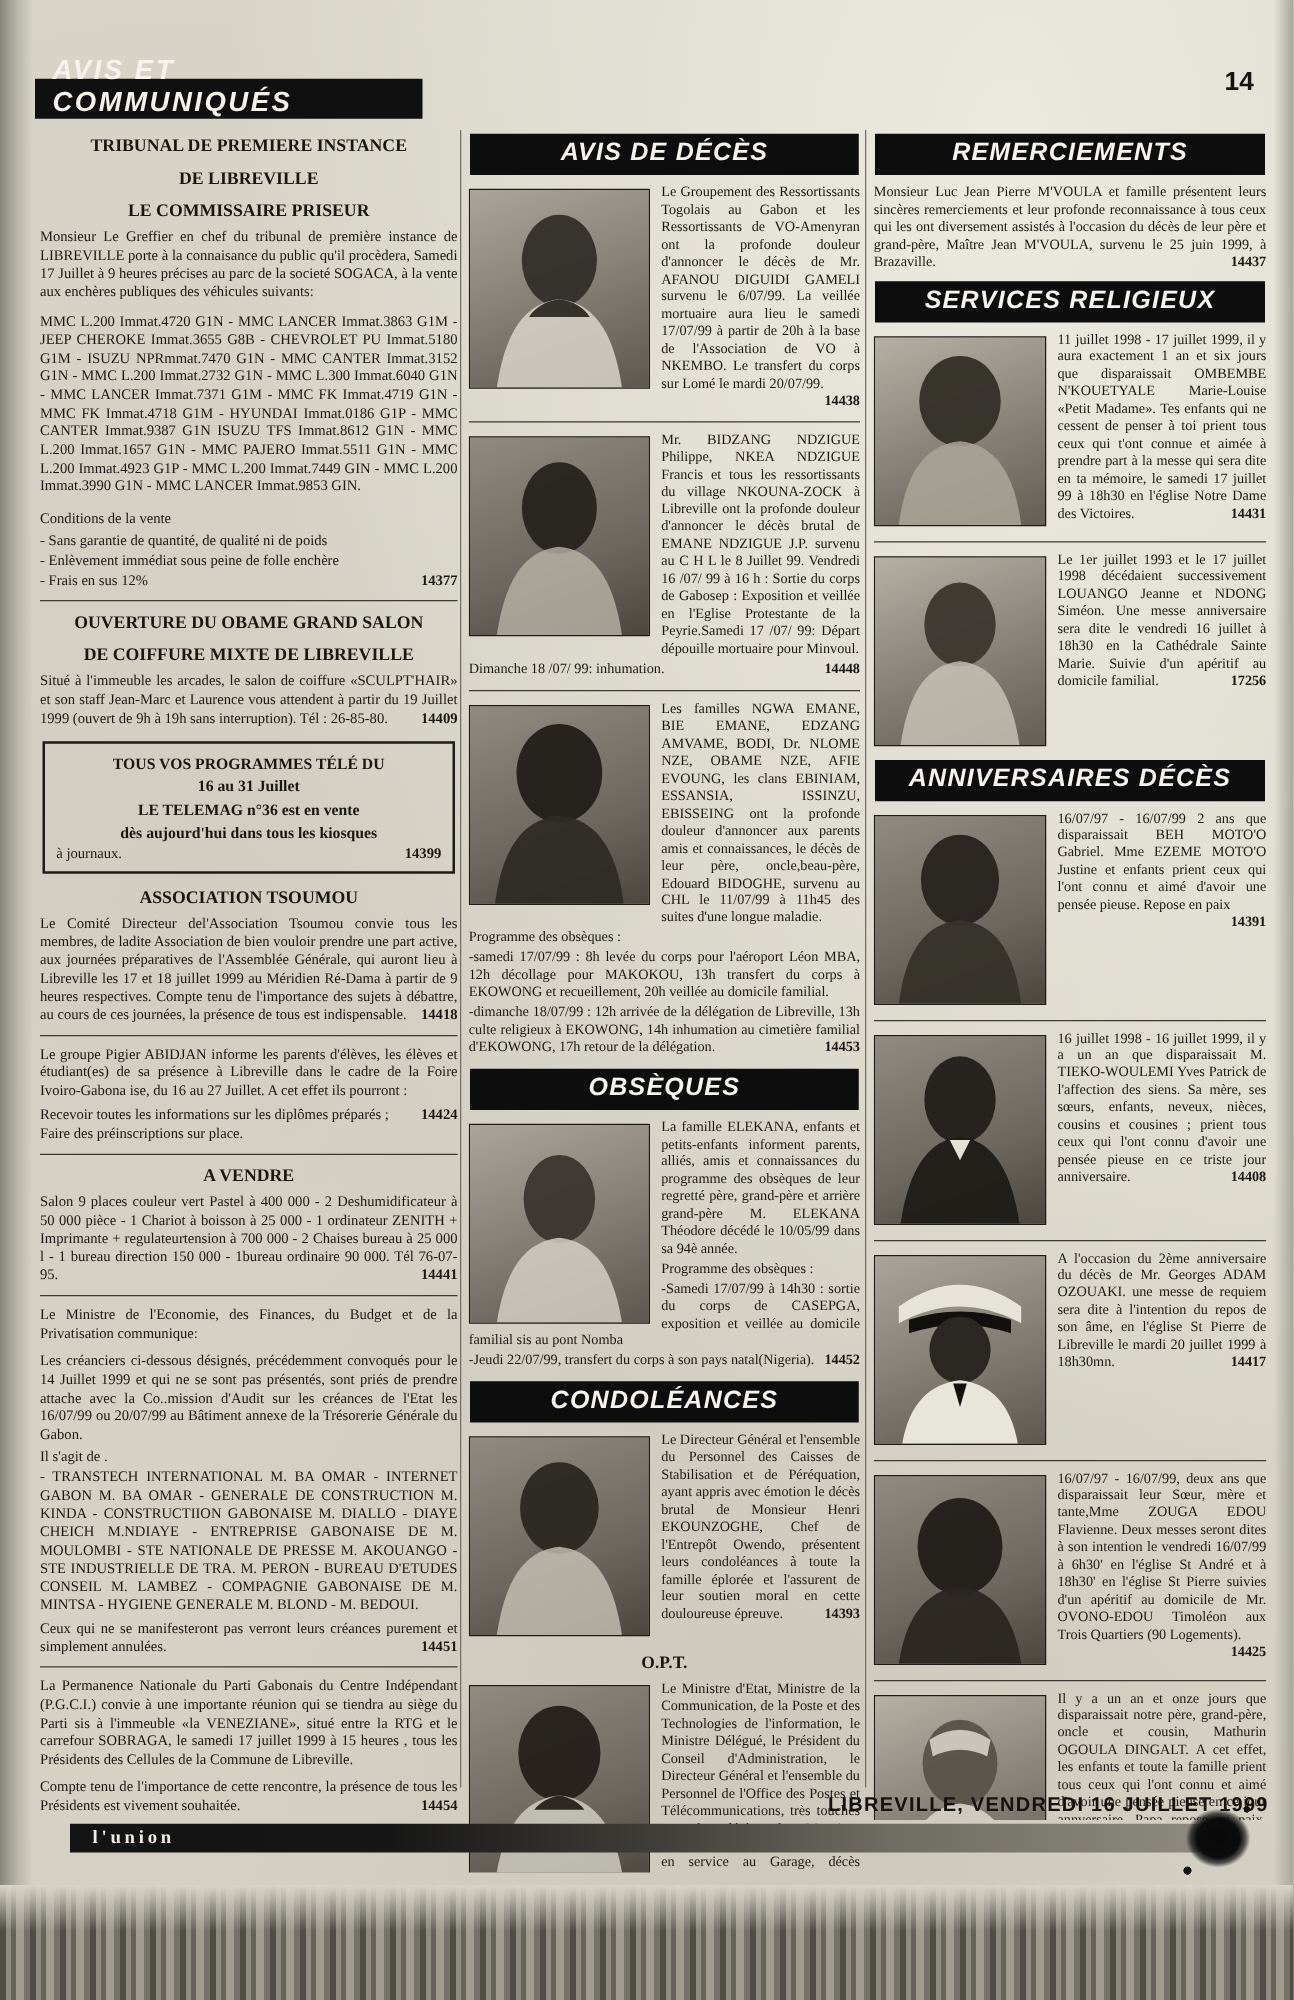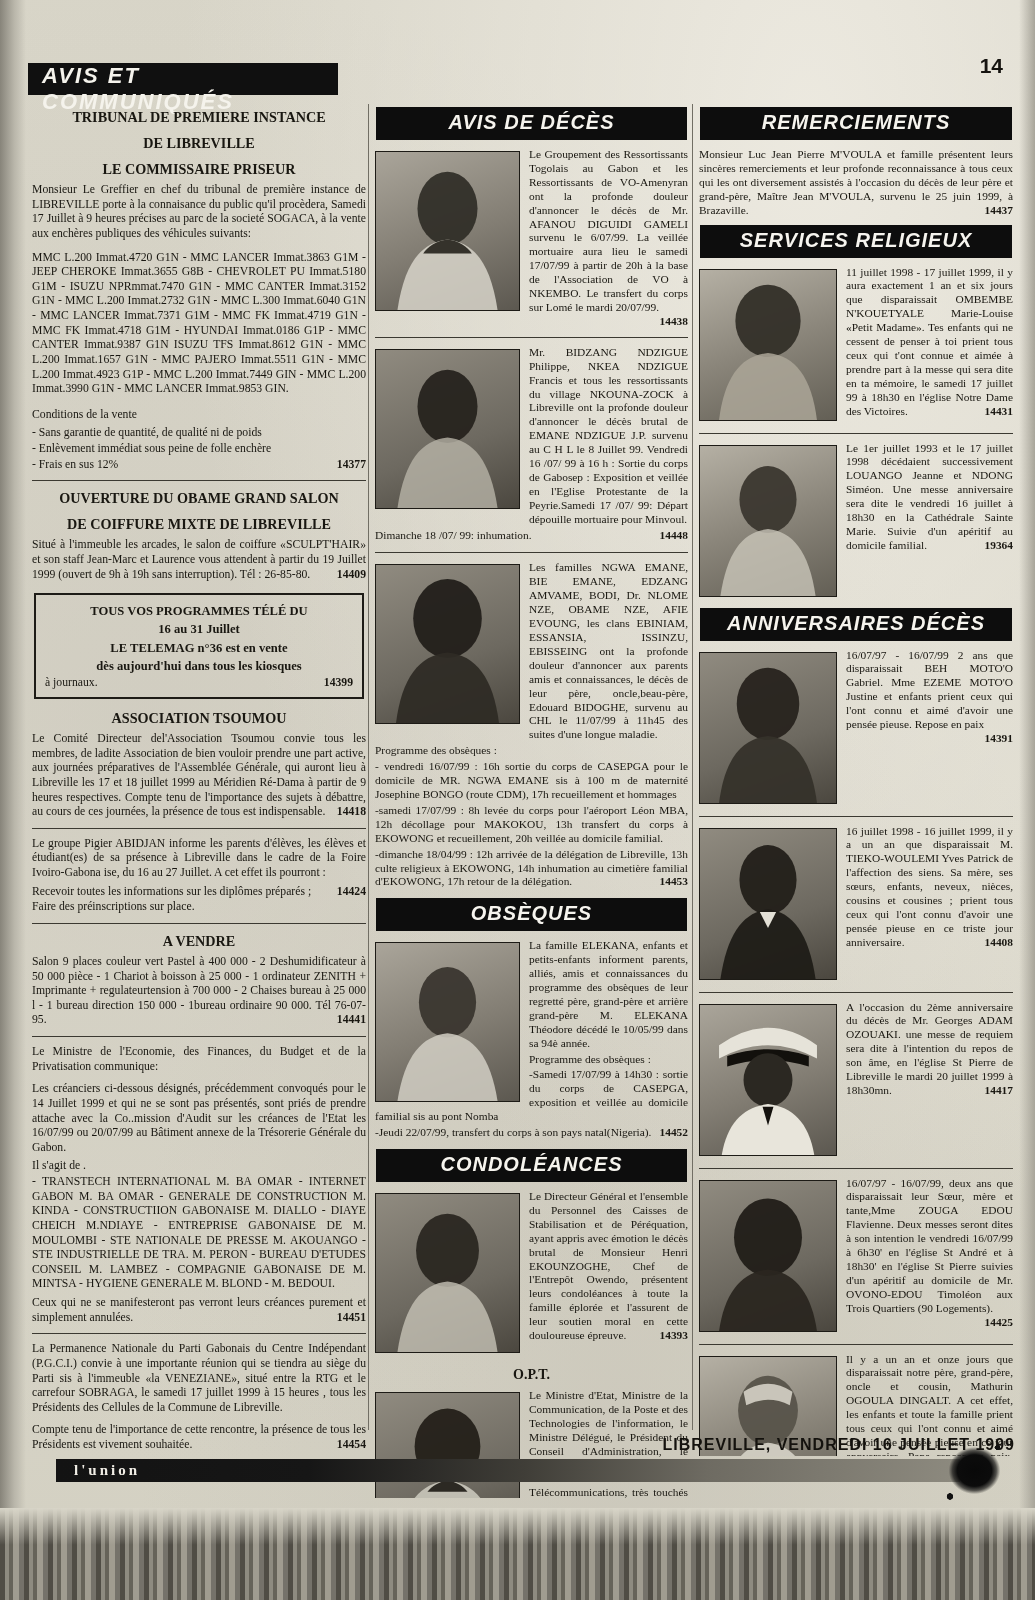--- a/index.html
+++ b/index.html
@@ -25,21 +25,21 @@
       linear-gradient(180deg,rgba(216,213,200,1) 0%,rgba(216,213,200,0) 40%),
       repeating-linear-gradient(90deg,#504d45 0 5px,#8e8b80 5px 9px,#666359 9px 13px,#a09c90 13px 19px,#75726a 19px 24px);}
   .ink-blob{position:absolute;right:26px;top:1436px;width:72px;height:72px;
     background:
       radial-gradient(ellipse 46% 42% at 52% 48%, #090909 0%, #0c0c0c 52%, rgba(12,12,12,.65) 66%, rgba(12,12,12,0) 78%),
       radial-gradient(circle 5px at 18% 84%, #111 0 60%, transparent 70%),
       radial-gradient(circle 4px at 84% 16%, #111 0 60%, transparent 70%);}
 
   .banner{position:absolute;left:28px;top:63px;width:310px;height:32px;background:#101010;
     color:#f5f3ec;font-family:"Liberation Sans",sans-serif;font-weight:bold;font-style:italic;
-    font-size:22px;letter-spacing:2px;display:flex;align-items:flex-start;padding-left:14px;box-sizing:border-box;}
+    font-size:22px;letter-spacing:2px;display:flex;align-items:flex-end;padding-left:14px;box-sizing:border-box;}
   .pagenum{position:absolute;right:32px;top:54px;font-family:Liberation Sans, sans-serif;
     font-weight:bold;font-size:21px;color:#15130f;}
 
   .vr{position:absolute;top:104px;width:1px;background:#716e64;}
   #vr1{left:368px;height:1326px;}
   #vr2{left:692px;height:1326px;}
 
   .col{position:absolute;top:100px;}
   #col-left{left:32px;width:334px;}
   #col-mid{left:375px;width:313px;height:1398px;overflow:hidden;}
@@ -177,23 +177,22 @@
 
     <div class="notice">
       <div class="photo v2">
         <svg viewBox="0 0 100 112" preserveAspectRatio="none">
           <ellipse cx="50" cy="38" rx="24" ry="28" fill="#221f1a" opacity="0.95"></ellipse>
           <path d="M50 62 C30 64 18 80 14 112 L86 112 C82 80 70 64 50 62 Z" fill="#2e2b25" opacity="0.95"></path>
         </svg>
       </div>
       <p class="np"><span>Les familles NGWA EMANE, BIE EMANE, EDZANG AMVAME, BODI, Dr. NLOME NZE, OBAME NZE, AFIE EVOUNG, les clans EBINIAM, ESSANSIA, ISSINZU, EBISSEING ont la profonde douleur d'annoncer aux parents amis et connaissances, le décès de leur père, oncle,beau-père, Edouard BIDOGHE, survenu au CHL le 11/07/99 à 11h45 des suites d'une longue maladie.</span></p>
       <p class="np tight"><span>Programme des obsèques :</span></p>
-      <p class="np tight"><span>- vendredi 16/07/99 : 16h sortie du corps de CASEPGA pour le domicile de MR. NGWA EMANE sis à 100 m de maternité Josephine BONGO (route CDM), 17h recueillement et hommages</span></p>
       <p class="np tight"><span>-samedi 17/07/99 : 8h levée du corps pour l'aéroport Léon MBA, 12h décollage pour MAKOKOU, 13h transfert du corps à EKOWONG et recueillement, 20h veillée au domicile familial.</span></p>
-      <p class="np tight"><span>-dimanche 18/04/99 : 12h arrivée de la délégation de Libreville, 13h culte religieux à EKOWONG, 14h inhumation au cimetière familial d'EKOWONG, 17h retour de la délégation.</span><span class="ref">14453</span></p>
+      <p class="np tight"><span>-dimanche 18/07/99 : 12h arrivée de la délégation de Libreville, 13h culte religieux à EKOWONG, 14h inhumation au cimetière familial d'EKOWONG, 17h retour de la délégation.</span><span class="ref">14453</span></p>
     </div>
 
     <div class="secbar">OBSÈQUES</div>
 
     <div class="notice">
       <div class="photo v1">
         <svg viewBox="0 0 100 112" preserveAspectRatio="none">
           <ellipse cx="50" cy="42" rx="20" ry="25" fill="#3a362f" opacity="0.95"></ellipse>
           <path d="M50 64 C32 66 20 80 15 112 L85 112 C80 80 68 66 50 64 Z" fill="#d2cfc4" opacity="0.85"></path>
         </svg>
@@ -250,21 +249,21 @@
 
     <div class="hr"></div>
 
     <div class="notice">
       <div class="photo v3 small">
         <svg viewBox="0 0 100 112" preserveAspectRatio="none">
           <ellipse cx="50" cy="40" rx="21" ry="25" fill="#3b372f" opacity="0.95"></ellipse>
           <path d="M50 62 C32 64 20 78 15 112 L85 112 C80 78 68 64 50 62 Z" fill="#c9c5b9" opacity="0.8"></path>
         </svg>
       </div>
-      <p class="np"><span>Le 1er juillet 1993 et le 17 juillet 1998 décédaient successivement LOUANGO Jeanne et NDONG Siméon. Une messe anniversaire sera dite le vendredi 16 juillet à 18h30 en la Cathédrale Sainte Marie. Suivie d'un apéritif au domicile familial.</span><span class="ref">19364</span></p>
+      <p class="np"><span>Le 1er juillet 1993 et le 17 juillet 1998 décédaient successivement LOUANGO Jeanne et NDONG Siméon. Une messe anniversaire sera dite le vendredi 16 juillet à 18h30 en la Cathédrale Sainte Marie. Suivie d'un apéritif au domicile familial.</span><span class="ref">17256</span></p>
     </div>
 
     <div class="secbar">ANNIVERSAIRES DÉCÈS</div>
 
     <div class="notice">
       <div class="photo v2 small">
         <svg viewBox="0 0 100 112" preserveAspectRatio="none">
           <ellipse cx="50" cy="38" rx="23" ry="27" fill="#27231d" opacity="0.95"></ellipse>
           <path d="M50 62 C30 64 18 80 14 112 L86 112 C82 80 70 64 50 62 Z" fill="#35312a" opacity="0.95"></path>
         </svg>

